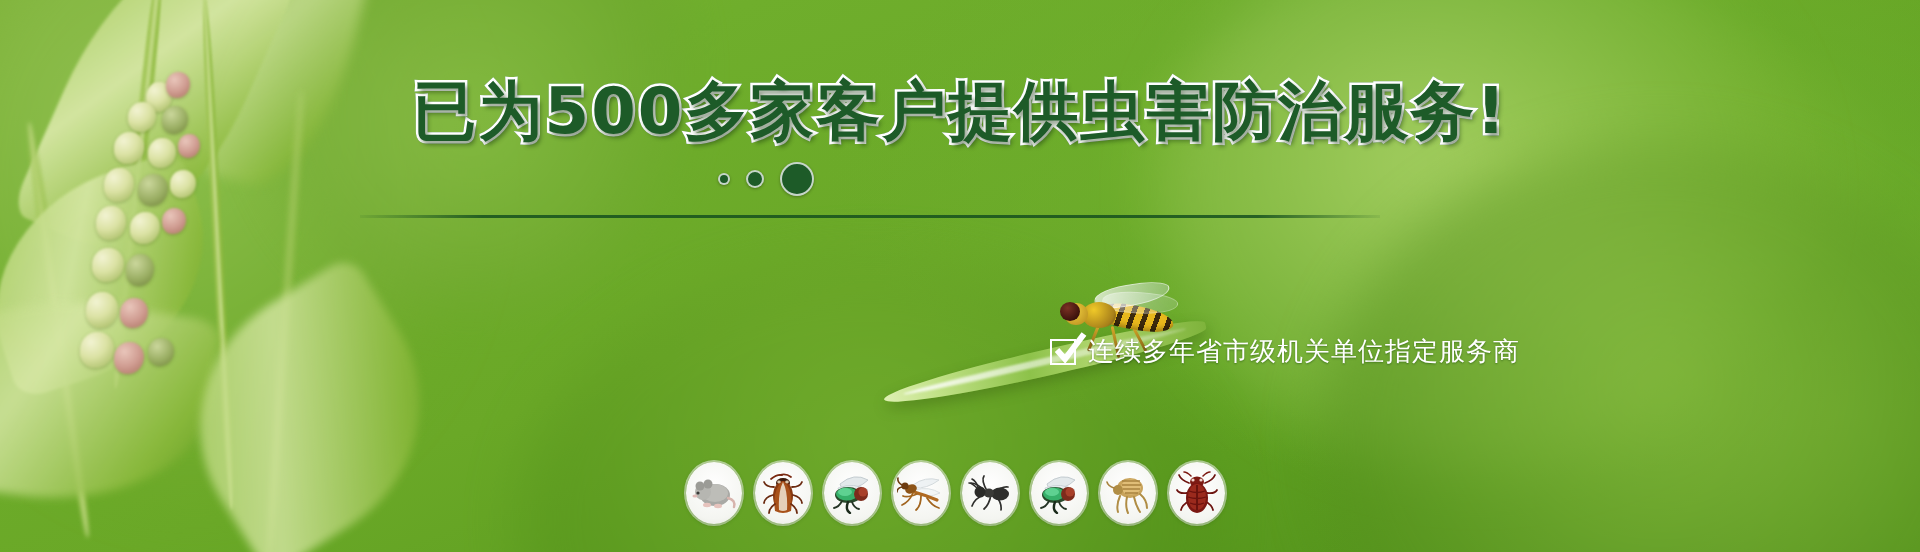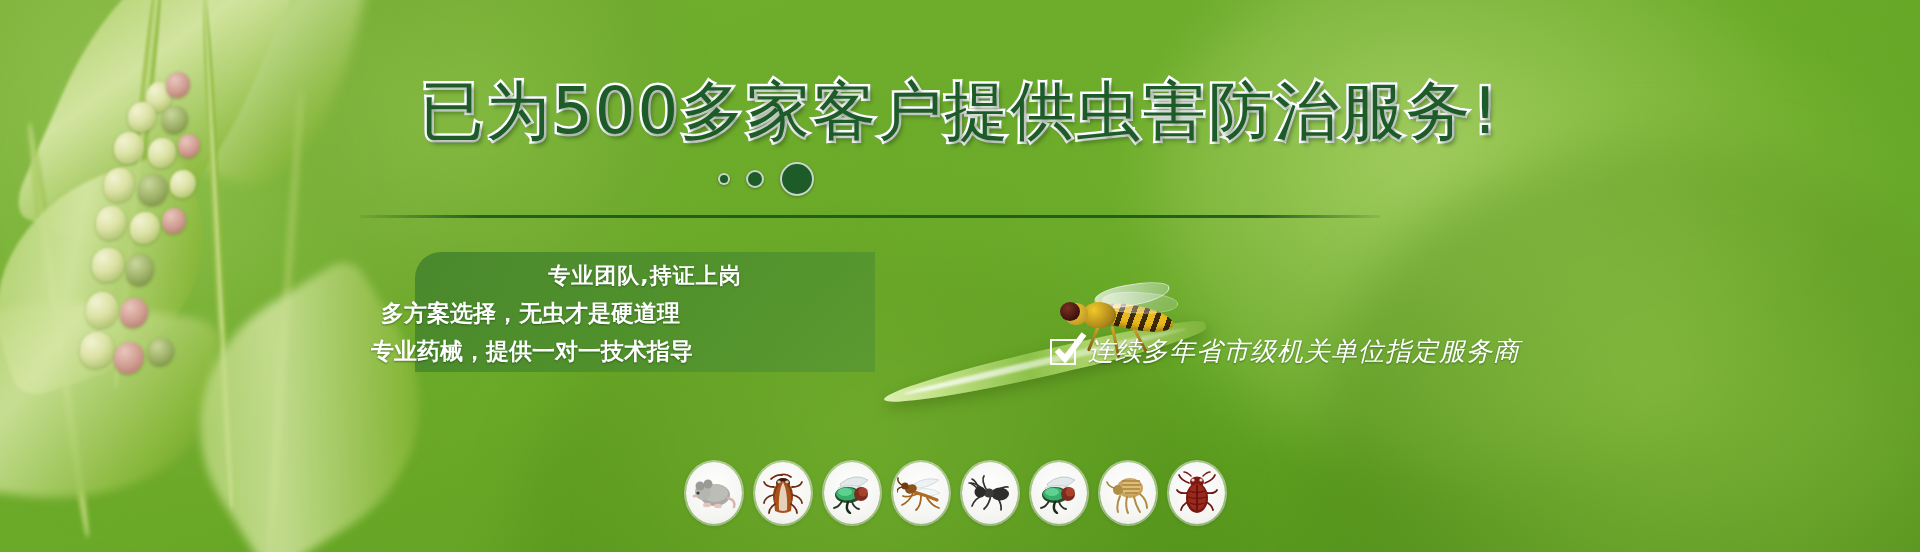--- a/index.html
+++ b/index.html
@@ -137,21 +137,21 @@
   .fly-leg.g3 { left: 80px; top: 34px; transform: rotate(-28deg); height: 30px;}
 
   
   .headline {
     position: absolute;
     left: 0; right: 0;
     top: 68px;
     text-align: center;
     font-family: "DejaVu Sans", "Liberation Sans", sans-serif;
     font-size: 64px;
-    font-weight: 400;
+    font-weight: 700;
     letter-spacing: 2px;
     color: #1d5b28;
     white-space: nowrap;
     -webkit-text-stroke: 5px #ffffff;
     paint-order: stroke fill;
     text-shadow:
        3px 4px 4px rgba(20,50,10,.45),
        0 0 2px rgba(255,255,255,.9);
   }
   .headline-inner{
@@ -212,21 +212,20 @@
   .panel-line.pl2 { font-size: 23px; text-align: left;  margin-left: -52px; }
   .panel-line.pl3 { font-size: 23px; text-align: left;  margin-left: -62px; }
 
   
   .checks {
     position: absolute;
     left: 1050px; top: 334px;
     display: flex;
     flex-direction: column;
     gap: 38px;
-    font-style: italic;
   }
   .check-item {
     display: flex;
     align-items: center;
     gap: 12px;
     white-space: nowrap;
   }
   .check-box {
     position: relative;
     width: 26px; height: 26px;
@@ -328,25 +327,20 @@
   </div>
 
   <div class="dots">
     <span class="dot d1"></span>
     <span class="dot d2"></span>
     <span class="dot d3"></span>
   </div>
 
   <div class="rule"></div>
 
-  <div class="panel">
-    <div class="panel-line pl1">专业团队,持证上岗</div>
-    <div class="panel-line pl2">多方案选择，无虫才是硬道理</div>
-    <div class="panel-line pl3">专业药械，提供一对一技术指导</div>
-  </div>
 
   <div class="checks">
     <div class="check-item">
       <span class="check-box">
         <svg width="34" height="34" viewBox="0 0 34 34" aria-hidden="true">
           <path d="M4 18 L12 27 L31 2" fill="none" stroke="#ffffff" stroke-width="6" stroke-linecap="butt" stroke-linejoin="miter"></path>
         </svg>
       </span>
       <span class="check-label">连续多年省市级机关单位指定服务商</span>
     </div>

